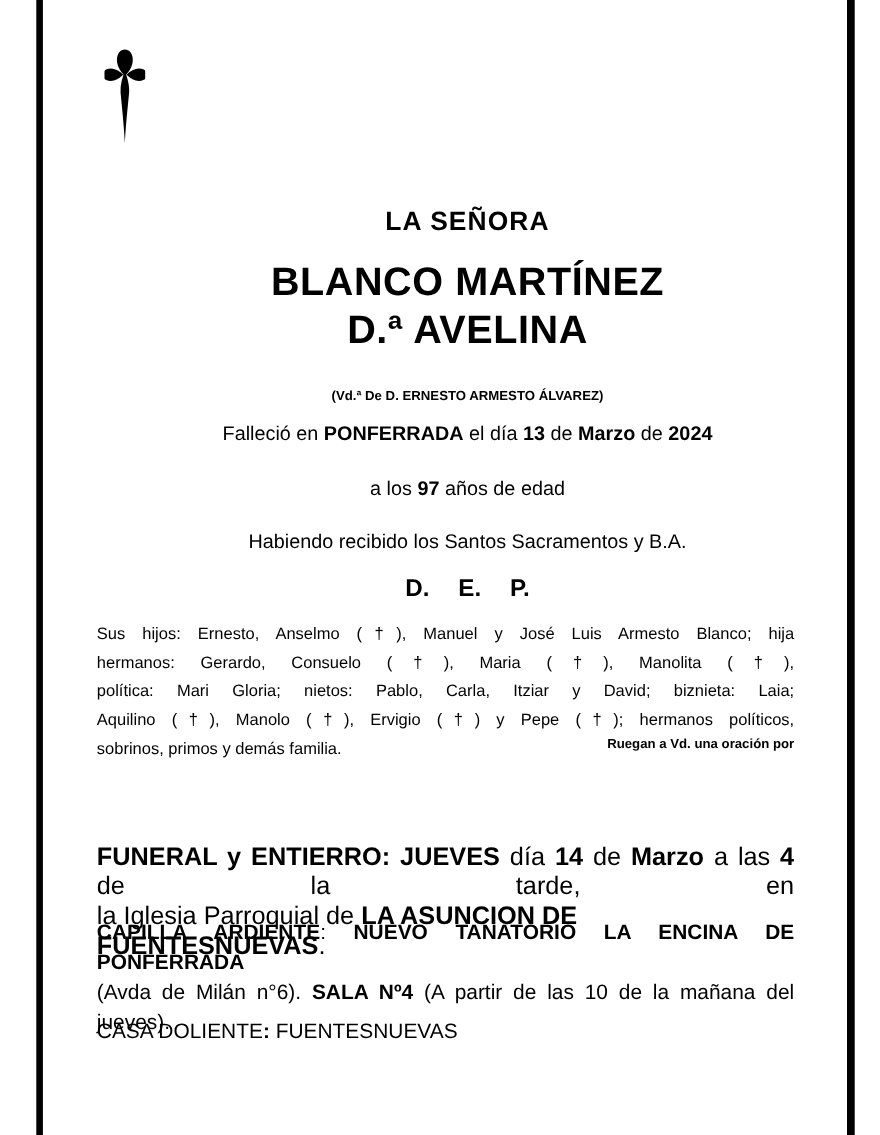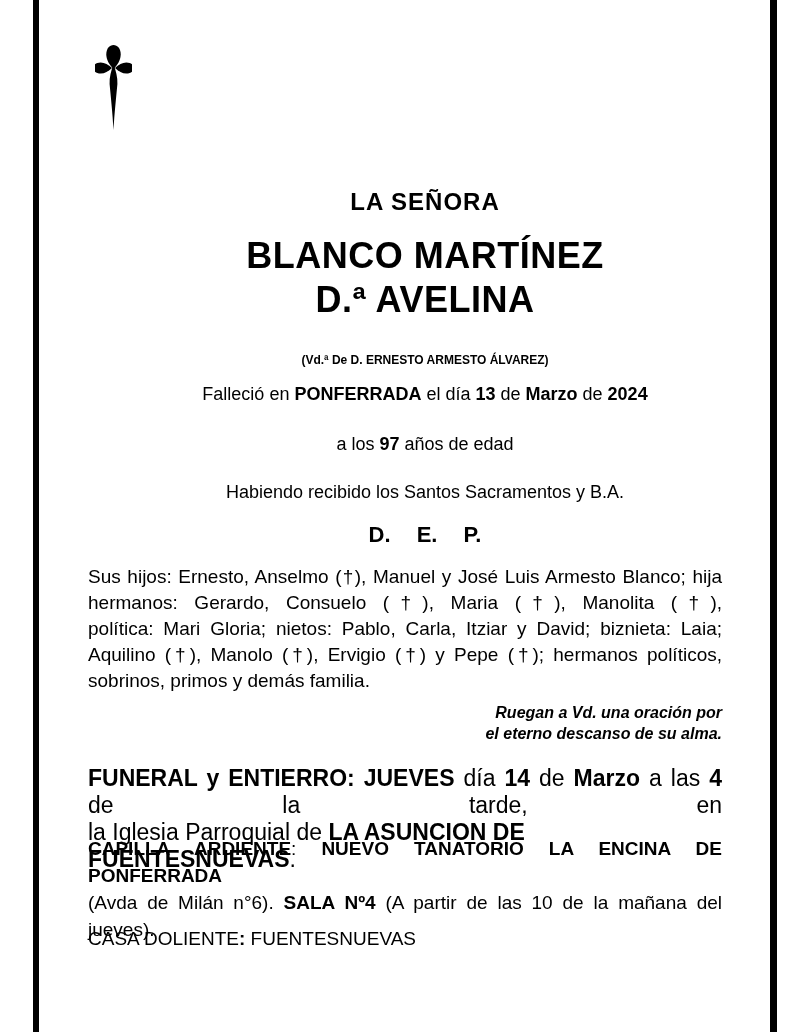--- a/index.html
+++ b/index.html
@@ -17,23 +17,23 @@
   .ctr{text-align:center;padding-left:40px;}
   .b{font-weight:700;}
   .honorific{top:188px;font-size:24px;font-weight:700;letter-spacing:1px;}
   .name{top:234px;font-size:36px;font-weight:700;line-height:44px;letter-spacing:0.5px;}
   .widow{top:353px;font-size:12px;font-weight:700;}
   .line19{font-size:18px;}
   .fallecio{top:384px;}
   .age{top:434px;}
   .sacraments{top:482px;}
   .dep{top:522px;font-size:22px;font-weight:700;word-spacing:20px;}
-  .family{top:564px;font-size:19px;line-height:26px;}
+  .family{top:564px;font-size:15px;line-height:26px;}
   .just{text-align:justify;text-align-last:justify;}
-  .petition{top:702px;right:0;text-align:right;font-size:16px;font-weight:700;font-style:italic;line-height:21px;}
+  .petition{top:666px;right:0;text-align:right;font-size:12px;font-weight:700;line-height:21px;}
   .funeral{top:765px;font-size:23px;line-height:27px;}
   .capilla{top:835px;font-size:19px;line-height:27px;}
   .casa{top:928px;font-size:19px;}
 </style>
 </head>
 <body>
 
 <div class="vborder left"></div>
 <div class="vborder right"></div>
 
@@ -71,21 +71,20 @@
   <div class="sec family">
     <div class="just"><span>Sus hijos: Ernesto, Anselmo (†), Manuel y José Luis Armesto Blanco; hija</span></div>
     <div class="just"><span>hermanos: Gerardo, Consuelo (†), Maria (†), Manolita (†),</span></div>
     <div class="just"><span>política: Mari Gloria; nietos: Pablo, Carla, Itziar y David; biznieta: Laia;</span></div>
     <div class="just"><span>Aquilino (†), Manolo (†), Ervigio (†) y Pepe (†); hermanos políticos,</span></div>
     <div><span>sobrinos, primos y demás familia.</span></div>
   </div>
 
   <div class="sec petition">
     <div>Ruegan a Vd. una oración por</div>
-    <div>el eterno descanso de su alma.</div>
   </div>
 
   <div class="sec funeral">
     <div class="just"><span class="b">FUNERAL y ENTIERRO: JUEVES</span><span> día </span><span class="b">14</span><span> de </span><span class="b">Marzo</span><span> a las </span><span class="b">4</span><span> de la tarde, en</span></div>
     <div><span>la Iglesia Parroquial de </span><span class="b">LA ASUNCION DE FUENTESNUEVAS</span><span>.</span></div>
   </div>
 
   <div class="sec capilla">
     <div class="just"><span class="b">CAPILLA ARDIENTE</span><span>: </span><span class="b">NUEVO TANATORIO LA ENCINA DE PONFERRADA</span></div>
     <div class="just"><span>(Avda de Milán n°6). </span><span class="b">SALA Nº4</span><span> (A partir de las 10 de la mañana del</span></div>

